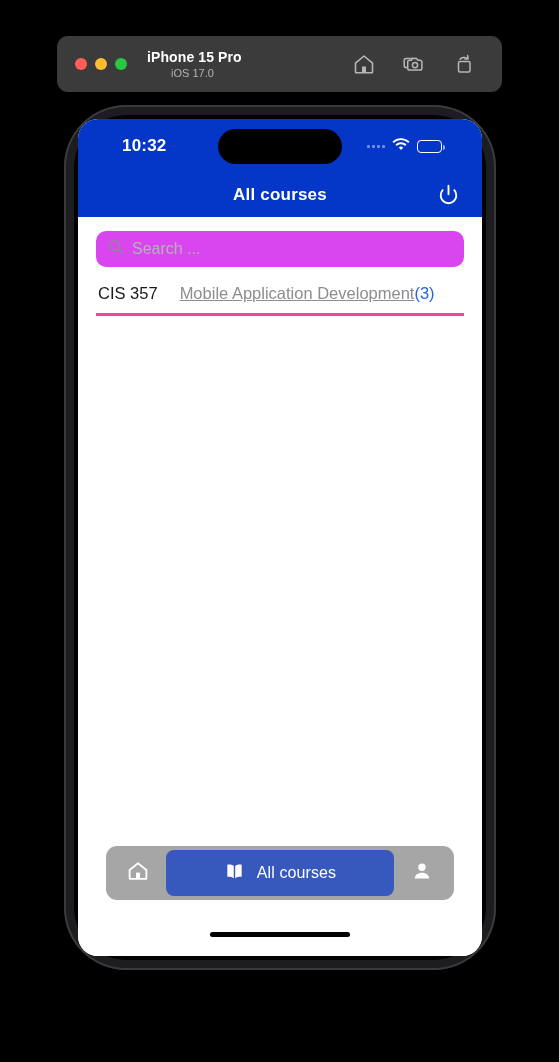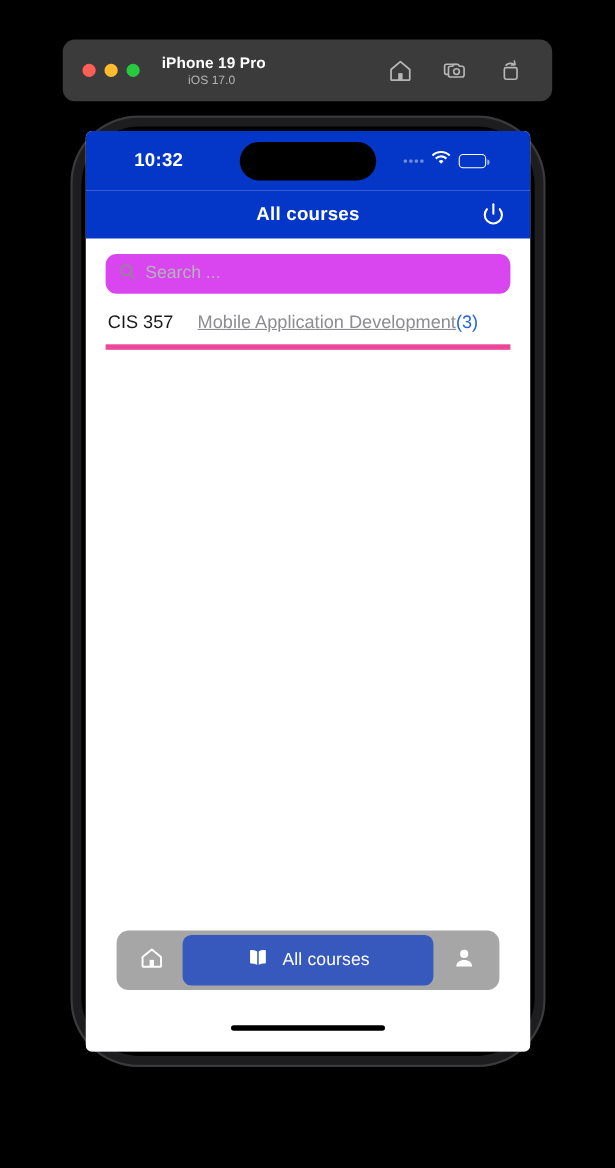--- a/index.html
+++ b/index.html
@@ -86,21 +86,21 @@
     height: 100%;
     background: #000000;
     border-radius: 53px;
     padding: 4px;
   }
   .screen {
     position: relative;
     width: 100%;
     height: 100%;
     background: #ffffff;
-    border-radius: 6px;
+    border-radius: 20px;
     overflow: hidden;
   }
 
   
   .btn-hw { position: absolute; background: #4a4a4c; border-radius: 2px; }
   .btn-silent { left: 60px;  top: 338px; width: 5px; height: 32px; }
   .btn-volup  { left: 60px;  top: 390px; width: 5px; height: 58px; }
   .btn-voldn  { left: 60px;  top: 462px; width: 5px; height: 58px; }
 
   
@@ -211,21 +211,21 @@
     color: #3c3c43;
     width: 100%;
   }
   .search-input::placeholder { color: #b3b3b8; }
 
   .course-list { margin-top: 8px; }
   .course-row {
     display: flex;
     align-items: baseline;
     padding: 9px 2px 10px 2px;
-    border-bottom: 5px solid #ec4899;
+    border-bottom: 3px solid #ec4899;
     gap: 22px;
   }
   .course-code {
     color: #19191b;
     font-size: 16.5px;
     font-weight: 500;
     white-space: nowrap;
   }
   .course-rest {
     display: flex;
@@ -294,21 +294,21 @@
 
 <div class="stage">
 
   <div class="sim-titlebar">
     <div class="traffic">
       <span class="light red"></span>
       <span class="light yellow"></span>
       <span class="light green"></span>
     </div>
     <div class="sim-titles">
-      <div class="sim-device">iPhone 19 Pro</div>
+      <div class="sim-device">iPhone 15 Pro</div>
       <div class="sim-os">iOS 17.0</div>
     </div>
     <div class="sim-actions">
       <span class="act">
         <svg viewBox="0 0 24 24" width="24" height="24" fill="none" stroke="#b6b6b6" stroke-width="1.6" stroke-linejoin="round" stroke-linecap="round">
           <path d="M3.5 11.2 12 4l8.5 7.2V20a0.8 0.8 0 0 1-0.8 0.8H4.3A0.8 0.8 0 0 1 3.5 20z"></path>
           <rect x="10" y="14.5" width="4" height="6.3" fill="#b6b6b6" stroke="none"></rect>
         </svg>
       </span>
       <span class="act">

